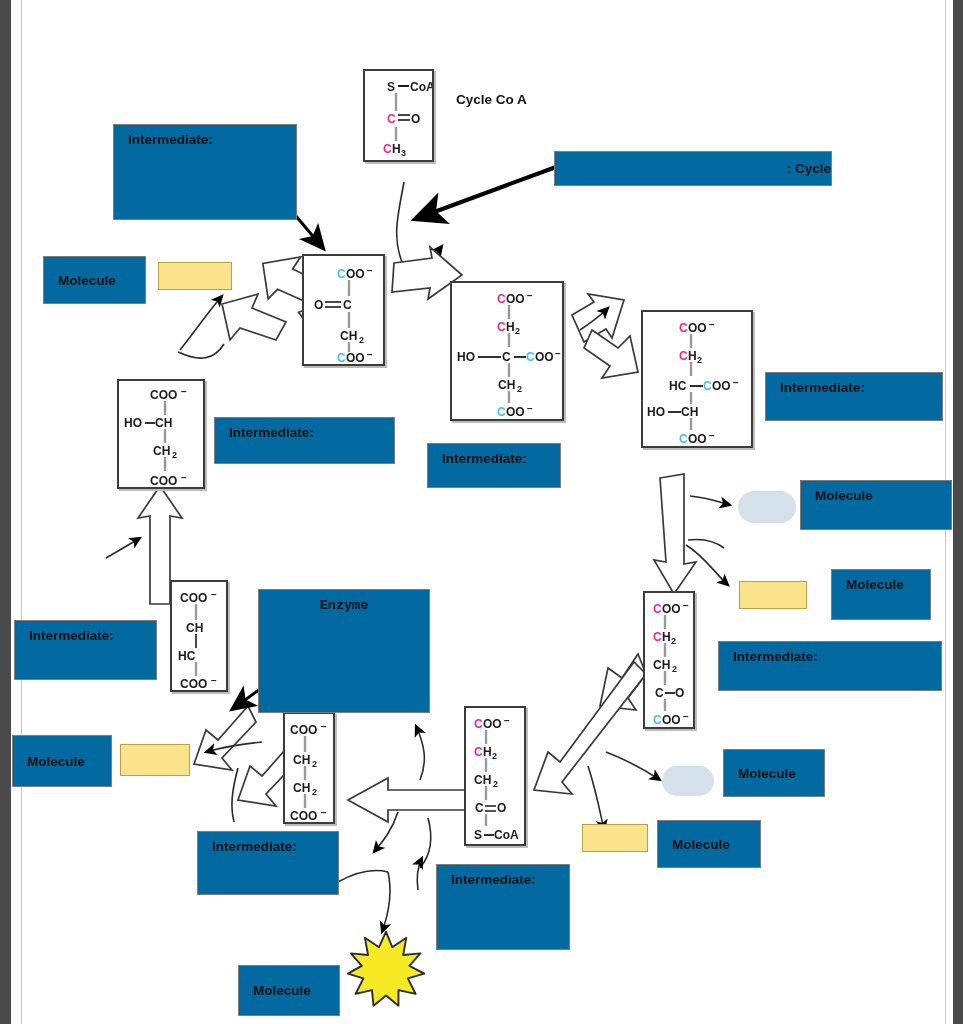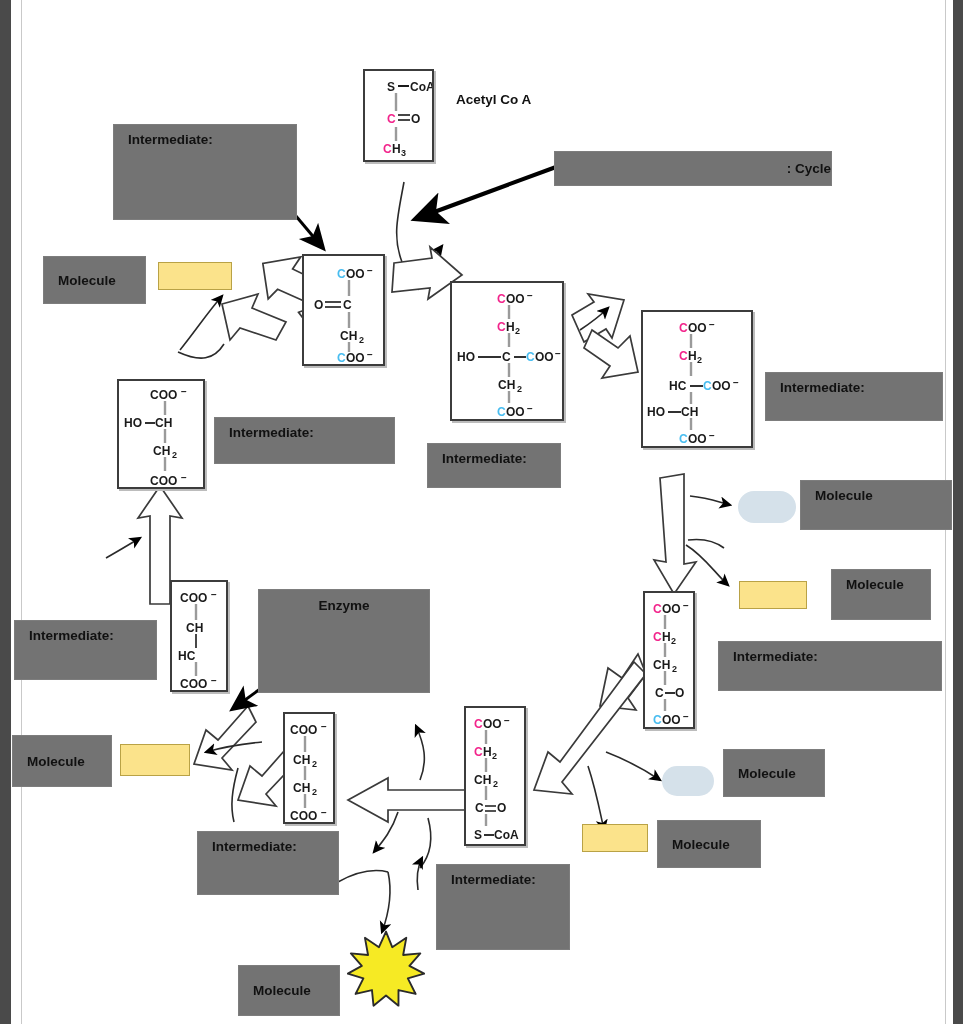--- a/index.html
+++ b/index.html
@@ -44,21 +44,21 @@
     font-weight: bold;
     color: #1b1b1b;
     letter-spacing: -0.1px;
     white-space: nowrap;
   }
 
   
   .blank {
     position: absolute;
     border: 1px solid #7d7d7d;
-    background: #737373;
+    background: #0369a1;
   }
   .blank > .blank-label {
     display: block;
     font-size: 13.5px;
     font-weight: bold;
     color: #111;
     padding: 7px 0 0 14px;
     white-space: nowrap;
   }
   .blank.align-right > .blank-label {
@@ -416,21 +416,21 @@
   </div>
 
   <div class="blank" style="left:718px; top:641px; width:224px; height:50px;">
     <span class="blank-label">Intermediate:</span>
   </div>
 
   <div class="blank" style="left:14px; top:620px; width:143px; height:60px;">
     <span class="blank-label">Intermediate:</span>
   </div>
 
-  <div class="blank hcenter" style="left:258px; top:589px; width:172px; height:104px;">
+  <div class="blank hcenter" style="left:258px; top:589px; width:172px; height:124px;font-family:Liberation Mono, monospace;">
     <span class="blank-label">Enzyme</span>
   </div>
 
   <div class="blank vcenter" style="left:12px; top:735px; width:100px; height:52px;">
     <span class="blank-label">Molecule</span>
   </div>
 
   <div class="blank" style="left:197px; top:831px; width:142px; height:64px;">
     <span class="blank-label">Intermediate:</span>
   </div>
@@ -444,15 +444,15 @@
   </div>
 
   <div class="blank" style="left:436px; top:864px; width:134px; height:86px;">
     <span class="blank-label">Intermediate:</span>
   </div>
 
   <div class="blank vcenter" style="left:238px; top:965px; width:102px; height:51px;">
     <span class="blank-label">Molecule</span>
   </div>
 
-  <div style="position:absolute; left:456px; top:92px; font-size:13.5px; font-weight:bold; color:#111; white-space:nowrap;">Acetyl Co A</div>
+  <div style="position:absolute; left:456px; top:92px; font-size:13.5px; font-weight:bold; color:#111; white-space:nowrap;">Cycle Co A</div>
 
 </div>
 
 </body></html>

